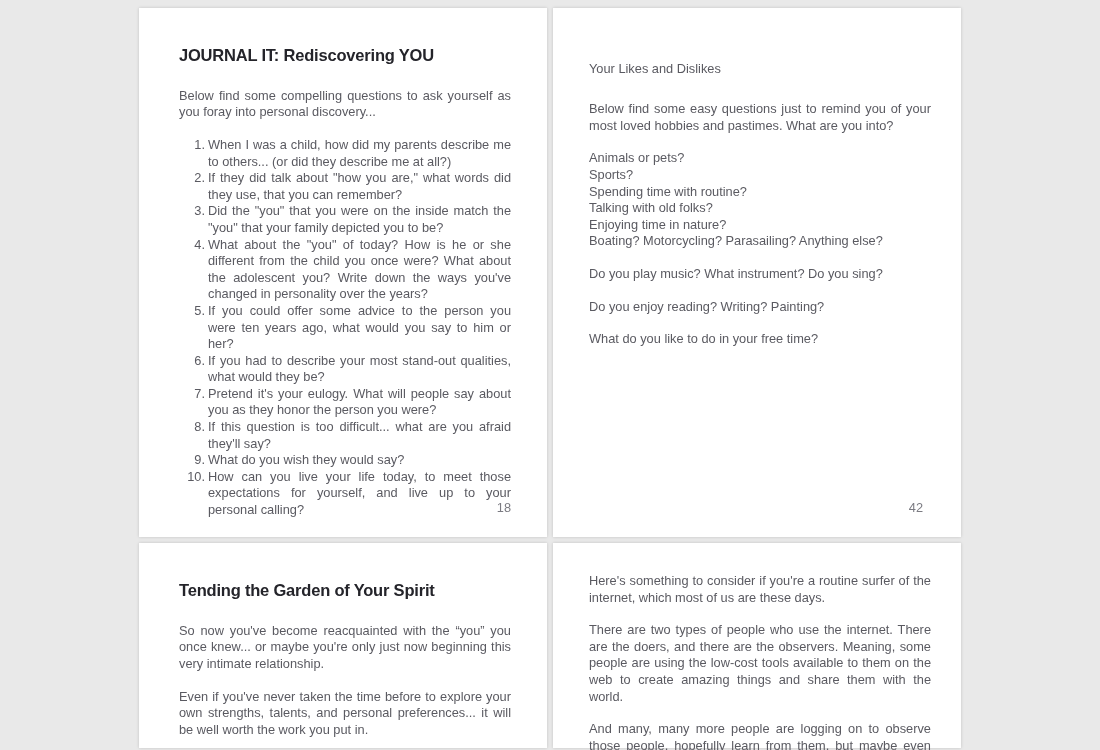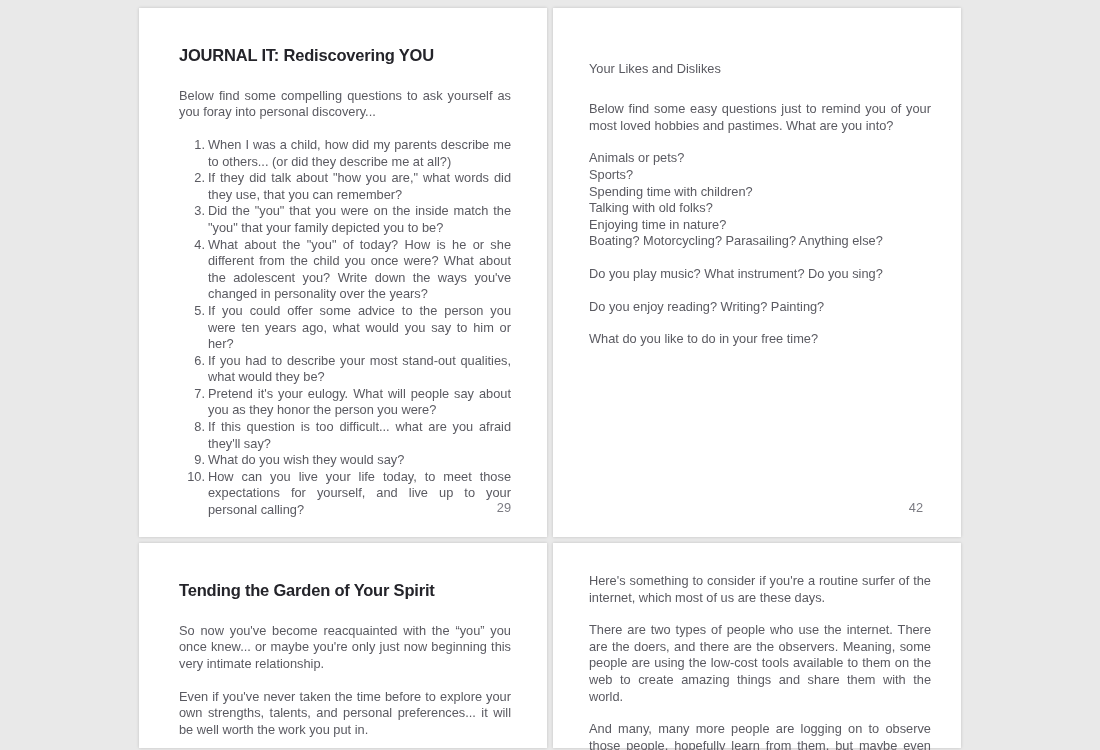--- a/index.html
+++ b/index.html
@@ -137,33 +137,33 @@
           <li>If they did talk about "how you are," what words did they use, that you can remember?</li>
           <li>Did the "you" that you were on the inside match the "you" that your family depicted you to be?</li>
           <li>What about the "you" of today? How is he or she different from the child you once were? What about the adolescent you? Write down the ways you've changed in personality over the years?</li>
           <li>If you could offer some advice to the person you were ten years ago, what would you say to him or her?</li>
           <li>If you had to describe your most stand-out qualities, what would they be?</li>
           <li>Pretend it's your eulogy. What will people say about you as they honor the person you were?</li>
           <li>If this question is too difficult... what are you afraid they'll say?</li>
           <li>What do you wish they would say?</li>
           <li>How can you live your life today, to meet those expectations for yourself, and live up to your personal calling?</li>
         </ol>
-        <div class="page-number">29</div>
+        <div class="page-number">18</div>
       </div>
     </div>
 
     <div class="page row1">
       <div class="page-inner right">
         <p class="plain-title">Your Likes and Dislikes</p>
         <p class="body">Below find some easy questions just to remind you of your most loved hobbies and pastimes. What are you into?</p>
 
         <div class="qgroup">
           <p class="qline">Animals or pets?</p>
           <p class="qline">Sports?</p>
-          <p class="qline">Spending time with children?</p>
+          <p class="qline">Spending time with routine?</p>
           <p class="qline">Talking with old folks?</p>
           <p class="qline">Enjoying time in nature?</p>
           <p class="qline">Boating? Motorcycling? Parasailing? Anything else?</p>
         </div>
 
         <div class="qgroup">
           <p class="qline">Do you play music? What instrument? Do you sing?</p>
         </div>
 
         <div class="qgroup">

